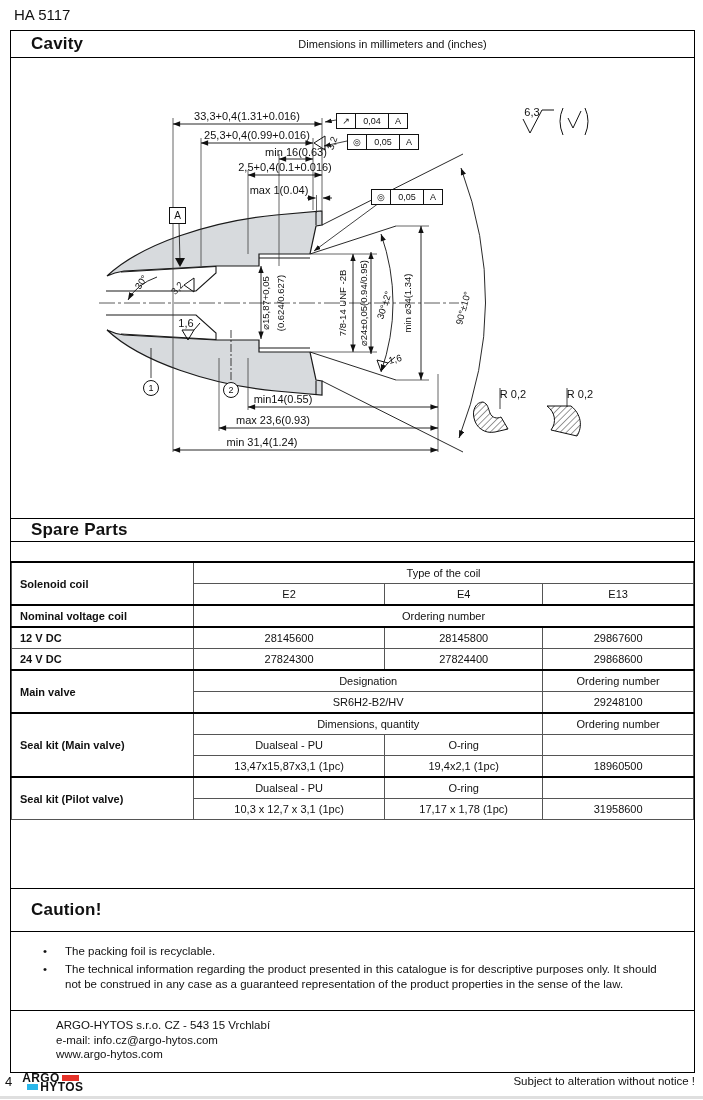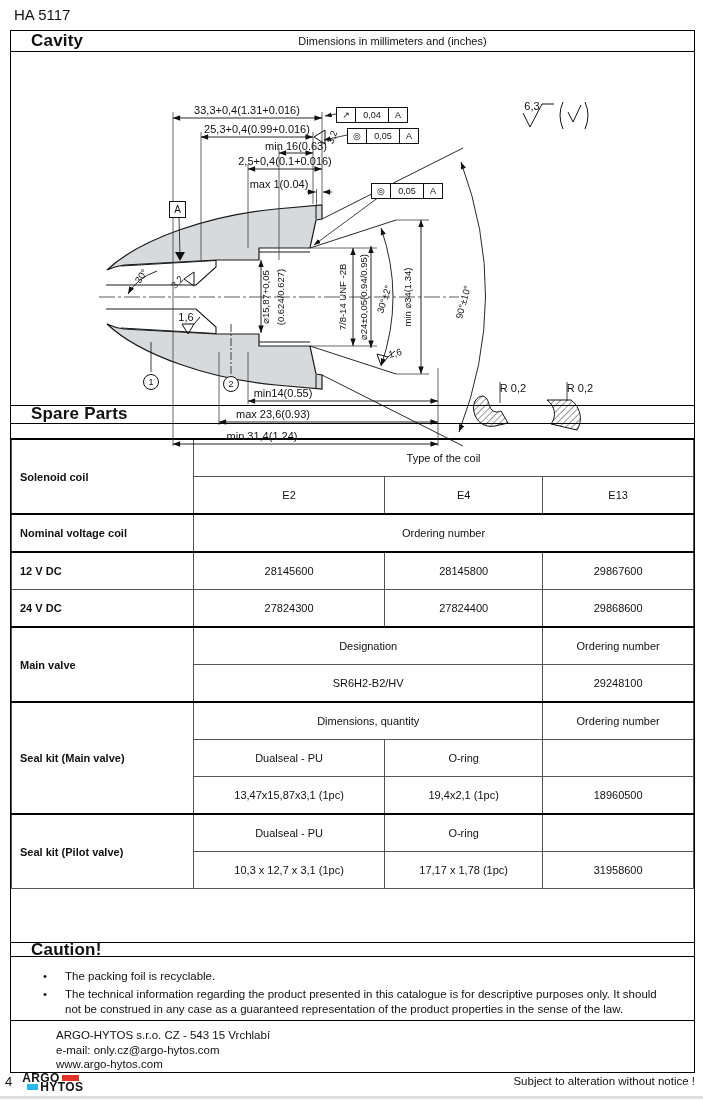--- a/index.html
+++ b/index.html
@@ -23,27 +23,27 @@
   .tframe{position:absolute;display:flex;border:1.1px solid #111;background:#fff;height:14px;font-size:9px;align-items:stretch;}
   .tframe span{display:flex;align-items:center;justify-content:center;padding:0 3px;}
   .tframe .tf-val{border-left:1.1px solid #111;border-right:1.1px solid #111;min-width:26px;}
   .tframe .tf-sym{min-width:12px;font-size:9px;}
   .tframe .tf-dat{min-width:12px;}
   .circle-item{position:absolute;width:14px;height:14px;border:1px solid #111;border-radius:50%;
          display:flex;align-items:center;justify-content:center;font-size:9px;background:#fff;transform:translate(-50%,-50%);}
   .sp-band{height:24px;border-top:1.5px solid #000;border-bottom:1.5px solid #000;}
   .gap-band{height:19px;}
   table.sp{width:100%;border-collapse:collapse;border:1.8px solid #000;table-layout:fixed;font-size:11px;}
-  table.sp td{border:1px solid #555;height:20px;text-align:center;padding:8px 4px;overflow:hidden;white-space:nowrap;}
+  table.sp td{border:1px solid #555;height:20px;text-align:center;padding:0 4px;overflow:hidden;white-space:nowrap;}
   table.sp td.lbl{text-align:left;font-weight:bold;padding-left:8px;}
   table.sp col.c0{width:26.7%;}table.sp col.c1{width:28%;}table.sp col.c2{width:23.2%;}table.sp col.c3{width:22.1%;}
   table.sp tr.grp td{border-top:2px solid #000;}
   table.sp tr.sub td{border-top:1px solid #999;}
   .post-table{height:68px;}
-  .caution-band{height:20px;border-top:1.5px solid #000;border-bottom:1.5px solid #000;}
+  .caution-band{height:44px;border-top:1.5px solid #000;border-bottom:1.5px solid #000;}
   .bullets{height:78px;box-sizing:border-box;padding:12px 28px 0 32px;font-size:11.5px;line-height:15px;}
   .bullet-row{display:flex;margin-bottom:3px;}
   .bullet-row .dot{width:22px;flex:none;}
   .bullet-row .dot::before{content:"•";}
   .contact{flex:1;border-top:1.5px solid #000;box-sizing:border-box;padding:7px 0 0 45px;font-size:11.5px;line-height:14.5px;}
   .page-footer{position:absolute;left:0;top:1075px;width:703px;display:flex;align-items:flex-start;}
   .page-num{font-size:13px;margin-left:5px;line-height:14px;}
   .logo{margin-left:10px;line-height:0;}
   .logo-row{display:flex;align-items:flex-start;height:7px;}
   .logo-txt{font-size:12px;font-weight:bold;letter-spacing:.4px;line-height:7px;color:#111;}
@@ -309,21 +309,21 @@
         <span>The packing foil is recyclable.</span>
       </div>
       <div class="bullet-row">
         <span class="dot"></span>
         <span>The technical information regarding the product presented in this catalogue is for descriptive purposes only. It should not be construed in any case as a guaranteed representation of the product properties in the sense of the law.</span>
       </div>
     </div>
 
     <div class="contact">
       <div>ARGO-HYTOS s.r.o. CZ - 543 15  Vrchlabí</div>
-      <div>e-mail: only.cz@argo-hytos.com</div>
+      <div>e-mail: info.cz@argo-hytos.com</div>
       <div>www.argo-hytos.com</div>
     </div>
   </div>
 
   <div class="page-footer">
     <div class="page-num">4</div>
     <div class="logo">
       <div class="logo-row">
         <span class="logo-txt">ARGO</span>
         <span class="logo-red"></span>

